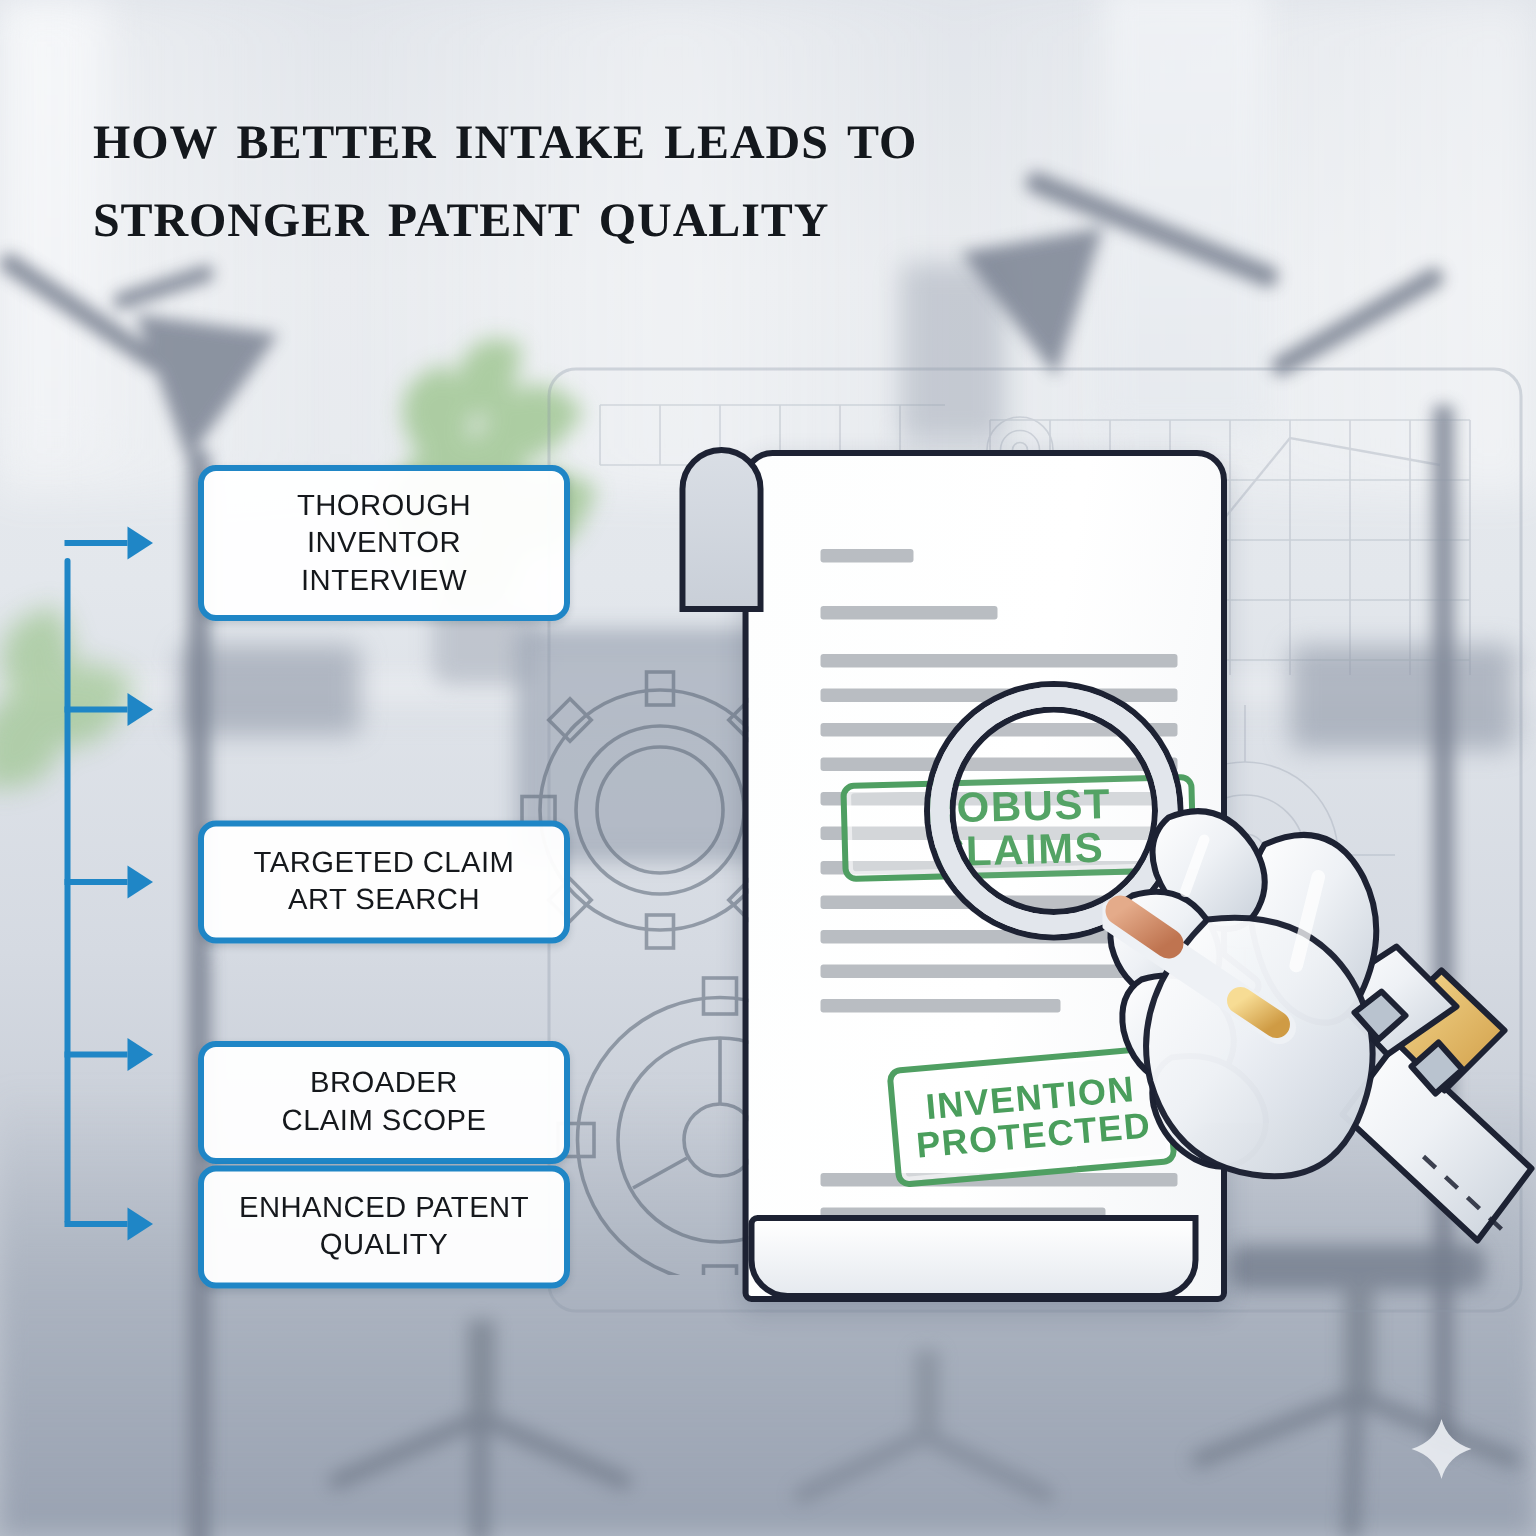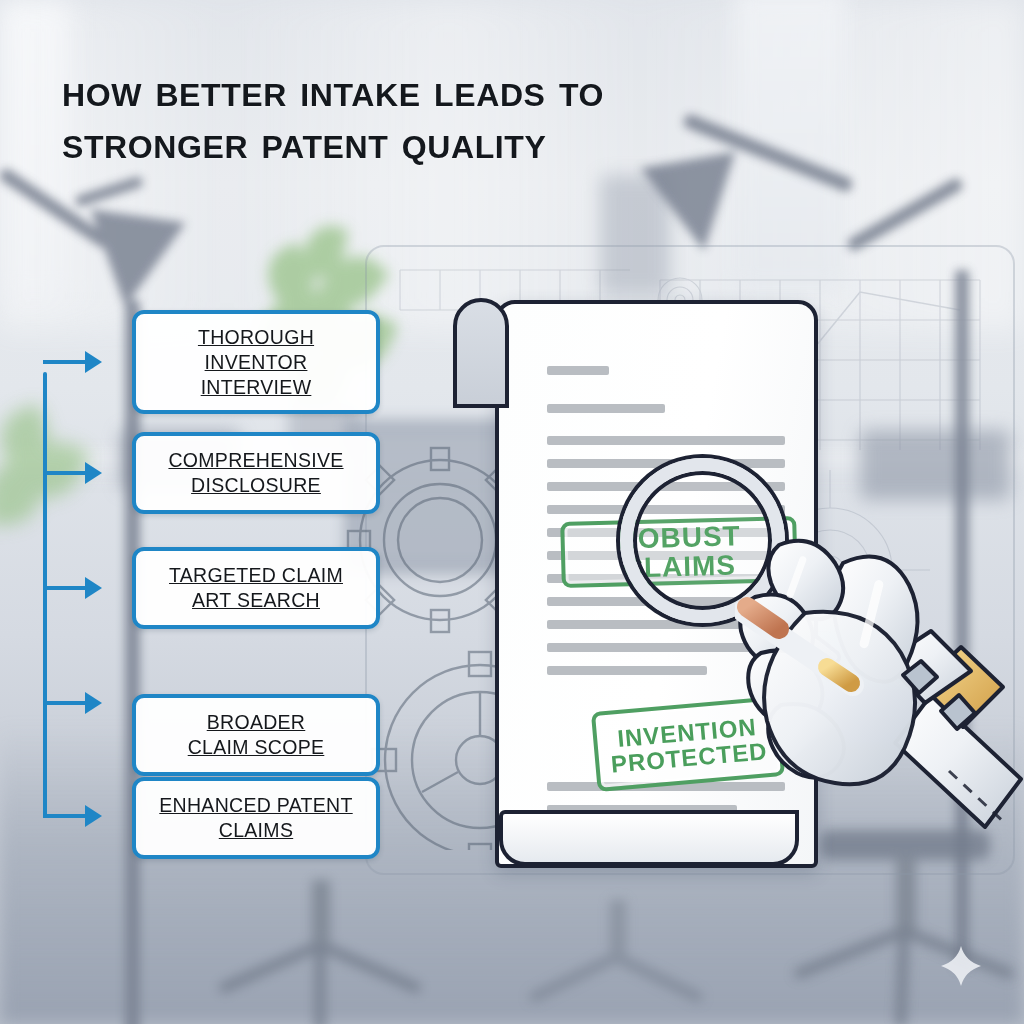--- a/index.html
+++ b/index.html
@@ -82,39 +82,39 @@
   .deskobj{position:absolute;background:#9aa2b0;filter:blur(9px);opacity:.7;border-radius:6px;}
 
   
   .blueprint{position:absolute;left:360px;top:240px;width:660px;height:640px;opacity:.55;}
   .gears-left{position:absolute;left:330px;top:390px;width:320px;height:460px;opacity:.75;}
 
   
   .title{
     position:absolute;left:62px;top:64px;width:760px;
     color:#14181d;font-weight:bold;
-    font-family:Liberation Sans, sans-serif;
+    font-family:Liberation Serif, serif;
     font-size:46px;line-height:52px;letter-spacing:.6px;
     font-variant:small-caps;text-transform:lowercase;
     text-shadow:0 1px 2px rgba(255,255,255,.55);
     white-space:pre-line;
   }
   .title::first-letter{font-size:46px;}
 
   
   .flow{position:absolute;left:40px;top:300px;width:320px;height:580px;}
   .spine{position:absolute;left:3px;top:72px;width:4px;height:444px;background:#1f86c6;border-radius:2px;}
   .fbox{
     position:absolute;left:92px;width:248px;
     background:rgba(255,255,255,.96);
     border:4px solid #1f86c6;border-radius:12px;
     box-shadow:0 2px 5px rgba(40,60,80,.18);
     display:flex;align-items:center;justify-content:center;text-align:center;
     color:#15181c;font-size:19.5px;line-height:25px;letter-spacing:.3px;
-    padding:6px 10px;box-sizing:border-box;white-space:pre-line;text-decoration:underline;
+    padding:6px 10px;box-sizing:border-box;white-space:pre-line;
   }
   .arrowrow{position:absolute;left:3px;height:4px;background:#1f86c6;width:42px;}
   .arrowhead{
     position:absolute;width:0;height:0;
     border-top:11px solid transparent;border-bottom:11px solid transparent;
     border-left:17px solid #1f86c6;
   }
 
   
   .doc{position:absolute;left:455px;top:290px;width:355px;height:585px;}
@@ -308,28 +308,26 @@
     <div class="arrowrow" style="top:286px;"></div>
     <div class="arrowhead" style="left:45px;top:277px;"></div>
     <div class="arrowrow" style="top:401px;"></div>
     <div class="arrowhead" style="left:45px;top:392px;"></div>
     <div class="arrowrow" style="top:514px;"></div>
     <div class="arrowhead" style="left:45px;top:505px;"></div>
 
     <div class="fbox" style="top:10px;height:104px;">THOROUGH
 INVENTOR
 INTERVIEW</div>
-    <div class="fbox" style="top:132px;height:82px;">COMPREHENSIVE
-DISCLOSURE</div>
     <div class="fbox" style="top:247px;height:82px;">TARGETED CLAIM
 ART SEARCH</div>
     <div class="fbox" style="top:362px;height:82px;margin-top:32px;">BROADER
 CLAIM SCOPE</div>
     <div class="fbox" style="top:477px;height:82px;">ENHANCED PATENT
-CLAIMS</div>
+QUALITY</div>
   </div>
 
   <div class="doc">
     <div class="docpaper">
 
       <div class="docline" style="left:48px;top:62px;width:62px;"></div>
       <div class="docline" style="left:48px;top:100px;width:118px;"></div>
       <div class="docline" style="left:48px;top:132px;width:238px;"></div>
       <div class="docline" style="left:48px;top:155px;width:238px;"></div>
       <div class="docline" style="left:48px;top:178px;width:238px;"></div>

